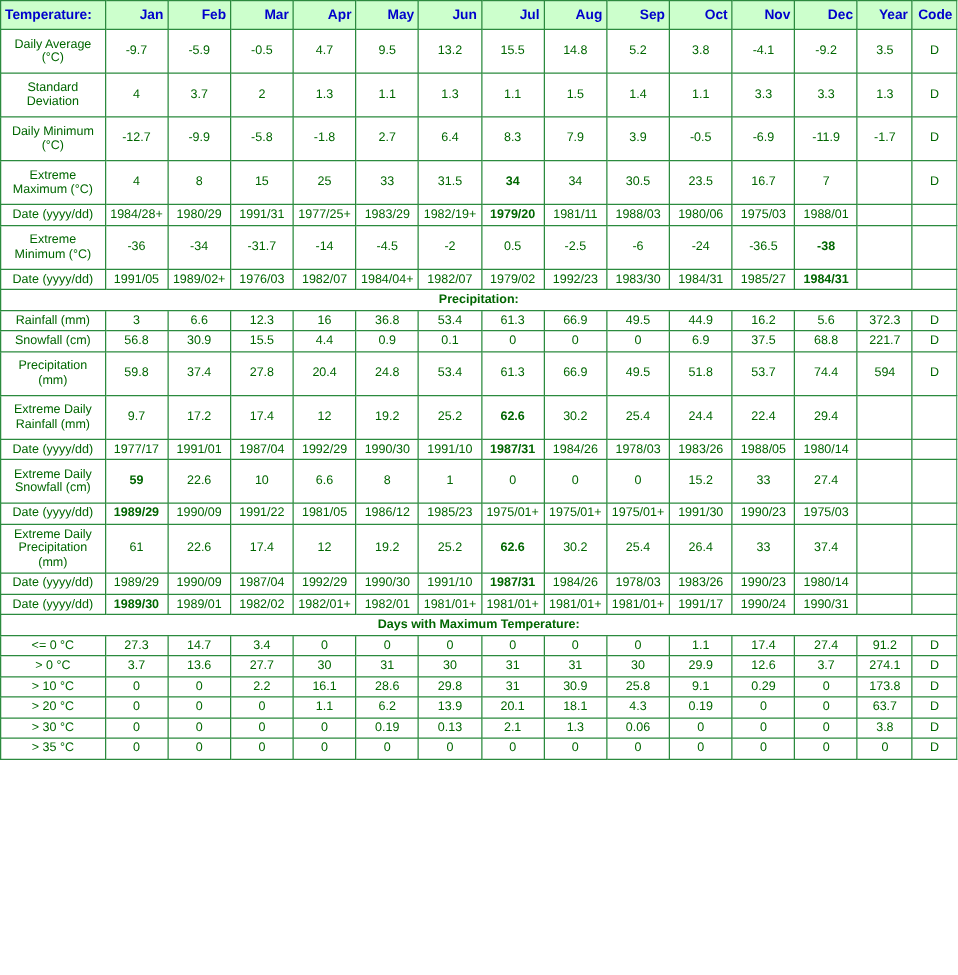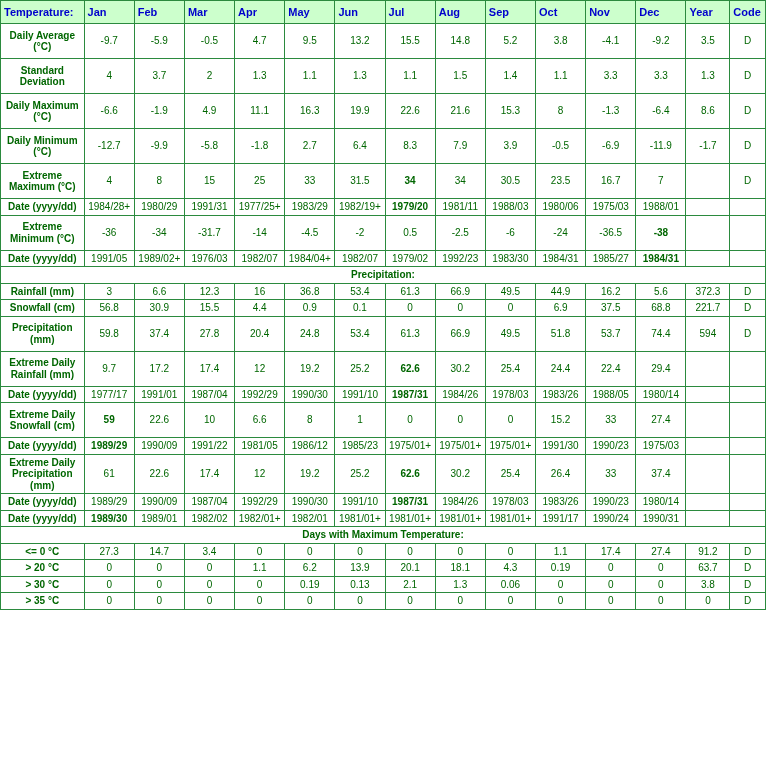--- a/index.html
+++ b/index.html
@@ -19,38 +19,38 @@
   col.lbl{width:80px;}
   col.mon{width:48px;}
   col.yr{width:42px;}
   col.code{width:34px;}
   
   tr.hdr th{
     background:#ccffcc;
     color:#0000cc;
     font-weight:bold;
     font-size:11px;
-    text-align:left;
+    text-align:right;
     height:18px;
   }
   tr.hdr th.first{text-align:left;margin-left:36px;}
   
   td.section{
     background:#ccffcc;
     color:#0000cc;
     font-weight:bold;
     text-align:left;
     font-size:11px;
     margin-top:41px;
   }
   
   td.rowlabel{
     background:#ccffcc;
     color:#0000cc;
-    font-weight:bold;
+    font-weight:normal;
     text-align:left;
     font-size:11px;
   }
   
   td.shade{background:#ccffcc;}
   td.plain{background:#ffffff;}
   td.b{font-weight:bold;color:#000000;}
   td.code{background:#ffffff;color:#006600;}
   td.codeshade{background:#ccffcc;color:#006600;}
   .tall{height:30px;}
@@ -123,37 +123,20 @@
           <td class="shade">1.1</td>
           <td class="shade">1.5</td>
           <td class="shade">1.4</td>
           <td class="shade">1.1</td>
           <td class="shade">3.3</td>
           <td class="shade">3.3</td>
           <td class="shade">1.3</td>
           <td class="codeshade">D</td>
         </tr>
         <tr>
-          <td class="rowlabel tall">Daily Maximum (°C)</td>
-          <td class="shade">-6.6</td>
-          <td class="shade">-1.9</td>
-          <td class="shade">4.9</td>
-          <td class="shade">11.1</td>
-          <td class="shade">16.3</td>
-          <td class="shade">19.9</td>
-          <td class="shade">22.6</td>
-          <td class="shade">21.6</td>
-          <td class="shade">15.3</td>
-          <td class="shade">8</td>
-          <td class="shade">-1.3</td>
-          <td class="shade">-6.4</td>
-          <td class="shade">8.6</td>
-          <td class="codeshade">D</td>
-        </tr>
-        <tr>
           <td class="rowlabel tall">Daily Minimum (°C)</td>
           <td class="shade">-12.7</td>
           <td class="shade">-9.9</td>
           <td class="shade">-5.8</td>
           <td class="shade">-1.8</td>
           <td class="shade">2.7</td>
           <td class="shade">6.4</td>
           <td class="shade">8.3</td>
           <td class="shade">7.9</td>
           <td class="shade">3.9</td>
@@ -418,20 +401,54 @@
           <td class="shade">0</td>
           <td class="shade">0</td>
           <td class="shade">0</td>
           <td class="shade">1.1</td>
           <td class="shade">17.4</td>
           <td class="shade">27.4</td>
           <td class="shade">91.2</td>
           <td class="codeshade">D</td>
         </tr>
         <tr>
+          <td class="rowlabel">&gt; 0 °C</td>
+          <td class="plain">3.7</td>
+          <td class="plain">13.6</td>
+          <td class="plain">27.7</td>
+          <td class="plain">30</td>
+          <td class="plain">31</td>
+          <td class="plain">30</td>
+          <td class="plain">31</td>
+          <td class="plain">31</td>
+          <td class="plain">30</td>
+          <td class="plain">29.9</td>
+          <td class="plain">12.6</td>
+          <td class="plain">3.7</td>
+          <td class="plain">274.1</td>
+          <td class="code">D</td>
+        </tr>
+        <tr>
+          <td class="rowlabel">&gt; 10 °C</td>
+          <td class="plain">0</td>
+          <td class="plain">0</td>
+          <td class="plain">2.2</td>
+          <td class="plain">16.1</td>
+          <td class="plain">28.6</td>
+          <td class="plain">29.8</td>
+          <td class="plain">31</td>
+          <td class="plain">30.9</td>
+          <td class="plain">25.8</td>
+          <td class="plain">9.1</td>
+          <td class="plain">0.29</td>
+          <td class="plain">0</td>
+          <td class="plain">173.8</td>
+          <td class="code">D</td>
+        </tr>
+        <tr>
           <td class="rowlabel">&gt; 20 °C</td>
           <td class="plain">0</td>
           <td class="plain">0</td>
           <td class="plain">0</td>
           <td class="plain">1.1</td>
           <td class="plain">6.2</td>
           <td class="plain">13.9</td>
           <td class="plain">20.1</td>
           <td class="plain">18.1</td>
           <td class="plain">4.3</td>

